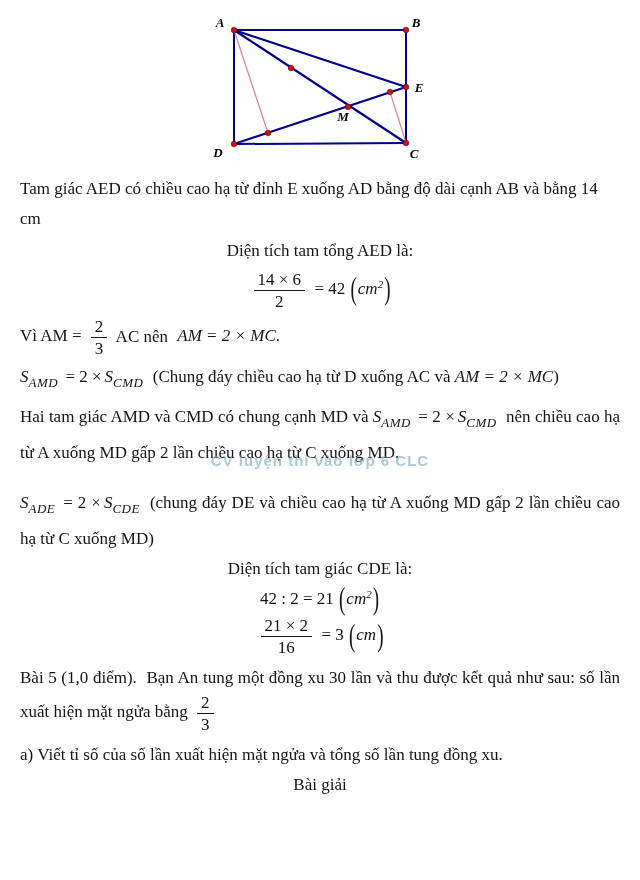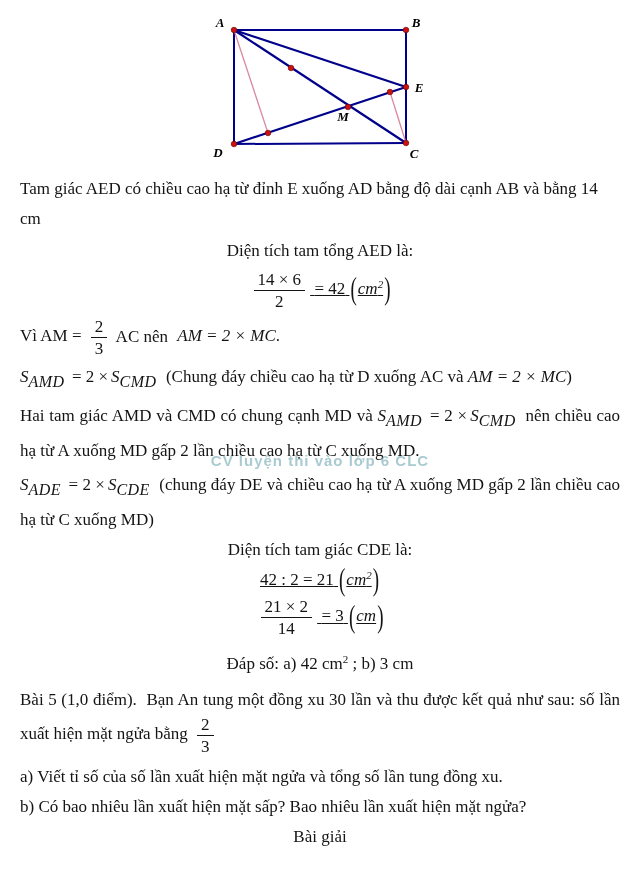--- a/index.html
+++ b/index.html
@@ -12,35 +12,35 @@
   .line{margin:0;line-height:30px;}
   .centered{text-align:center;}
   .justified{text-align:justify;}
   .bold{font-weight:normal;}
   .mathit{font-style:italic;text-align:right;}
   
   .frac{display:inline-block;vertical-align:middle;text-align:center;line-height:1.12;margin:0 5px;}
   .frac .fnum{display:block;padding:0 4px 1px;border-bottom:1.4px solid #141414;}
   .frac .fden{display:block;padding-top:1px;}
   
-  .msub{font-style:italic;font-size:16px;vertical-align:-5px;letter-spacing:.5px;}
+  .msub{font-style:italic;font-size:13px;vertical-align:-5px;letter-spacing:.5px;}
   .meq{margin:0 3px;}
   
   .tallp{display:inline-block;transform:scaleY(1.7);font-size:19px;vertical-align:-1px;margin:0 1px;font-weight:400;}
   sup.s2{font-size:11px;vertical-align:6px;}
   
   .figure-wrap{text-align:center;padding-top:6px;height:158px;}
   
   .watermark{
     position:absolute;left:0;right:0;top:452px;text-align:center;
     color:rgba(96,158,170,0.55);font-family:"Liberation Sans",sans-serif;
     font-size:15px;font-weight:bold;letter-spacing:1px;filter:blur(0.4px);
     line-height:17px;pointer-events:none;
   }
-  .formula-block{margin:4px 0 6px;text-decoration:underline;}
+  .formula-block{margin:4px 0 6px;}
   .gap-r{margin-right:5px;}
   .gap-l{margin-left:5px;}
 </style>
 </head>
 <body>
 
 <div class="page">
 
   <div class="figure-wrap">
     <svg width="230" height="158" viewBox="0 0 230 158">
@@ -111,59 +111,53 @@
       <span class="mathit">AM = 2 × MC</span><span>)</span>
     </p>
 
     <p class="line justified" style="margin-top:4px">
       <span>Hai tam giác AMD và CMD có chung cạnh MD và</span>
       <span class="mathit">S</span><span class="msub">AMD</span>
       <span class="meq">= 2 ×</span><span class="mathit">S</span><span class="msub">CMD</span>
       <span class="gap-l">nên chiều cao hạ từ A xuống MD gấp 2 lần chiều cao hạ từ C xuống MD.</span>
     </p>
 
-    <p class="line justified" style="margin-top:4px">
+    <p class="line justified" style="margin-top:20px">
       <span class="mathit">S</span><span class="msub">ADE</span>
       <span class="meq">= 2 ×</span><span class="mathit">S</span><span class="msub">CDE</span>
       <span class="gap-l">(chung đáy DE và chiều cao hạ từ A xuống MD gấp 2 lần chiều cao hạ từ C xuống MD)</span>
     </p>
 
     <p class="line centered" style="margin-top:0">
       <span>Diện tích tam giác CDE là:</span>
     </p>
 
     <div class="centered formula-block">
       <span>42 : 2 = 21</span>
       <span class="tallp">(</span><span class="mathit">cm</span><sup class="s2 mathit">2</sup><span class="tallp">)</span>
     </div>
 
 
     <div class="centered formula-block" style="margin-top:6px">
-      <span class="frac"><span class="fnum">21 × 2</span><span class="fden">14</span></span>
+      <span class="frac"><span class="fnum">21 × 2</span><span class="fden">16</span></span>
       <span>= 3</span>
       <span class="tallp">(</span><span class="mathit">cm</span><span class="tallp">)</span>
     </div>
 
-    <p class="line centered" style="margin-top:4px">
-      <span>Đáp số: a) 42 cm</span><sup class="s2">2</sup><span> ; b) 3 cm</span>
-    </p>
 
     <p class="line justified" style="margin-top:6px">
       <span class="bold gap-r">Bài 5 (1,0 điểm).</span>
       <span>Bạn An tung một đồng xu 30 lần và thu được kết quả như sau: số lần xuất hiện mặt ngửa bằng</span>
       <span class="frac"><span class="fnum">2</span><span class="fden">3</span></span>
     </p>
 
     <p class="line" style="margin-top:6px">
       <span>a) Viết tỉ số của số lần xuất hiện mặt ngửa và tổng số lần tung đồng xu.</span>
     </p>
 
-    <p class="line">
-      <span>b) Có bao nhiêu lần xuất hiện mặt sấp? Bao nhiêu lần xuất hiện mặt ngửa?</span>
-    </p>
 
     <p class="line centered bold">
       <span>Bài giải</span>
     </p>
 
   </div>
 
   <div class="watermark">
     <div>CV luyện thi vào lớp 6 CLC</div>
   </div>

